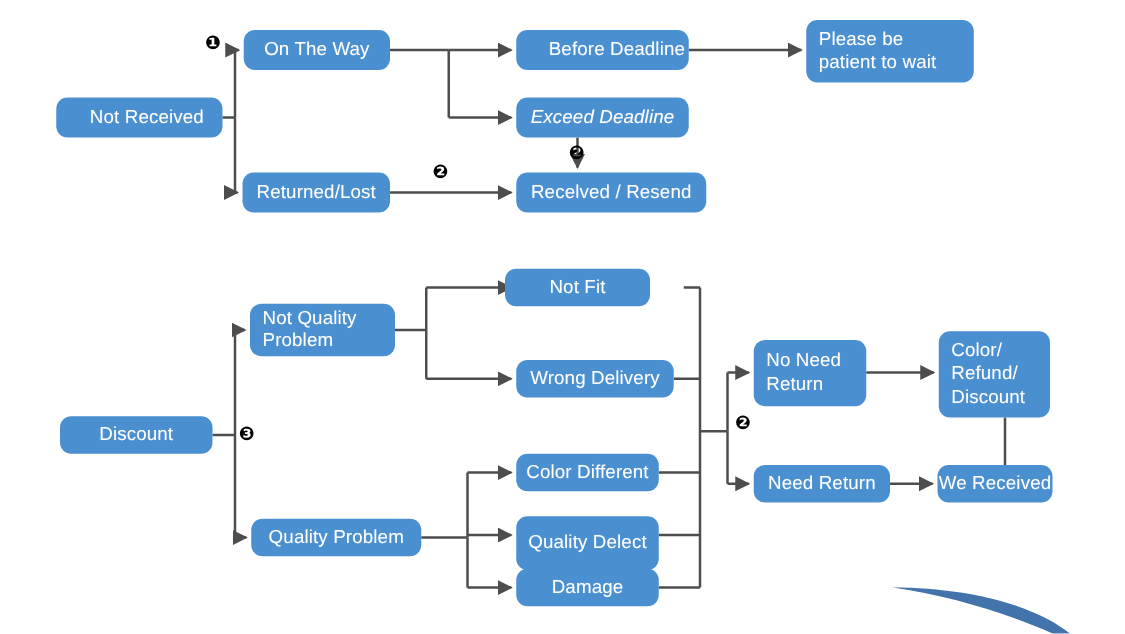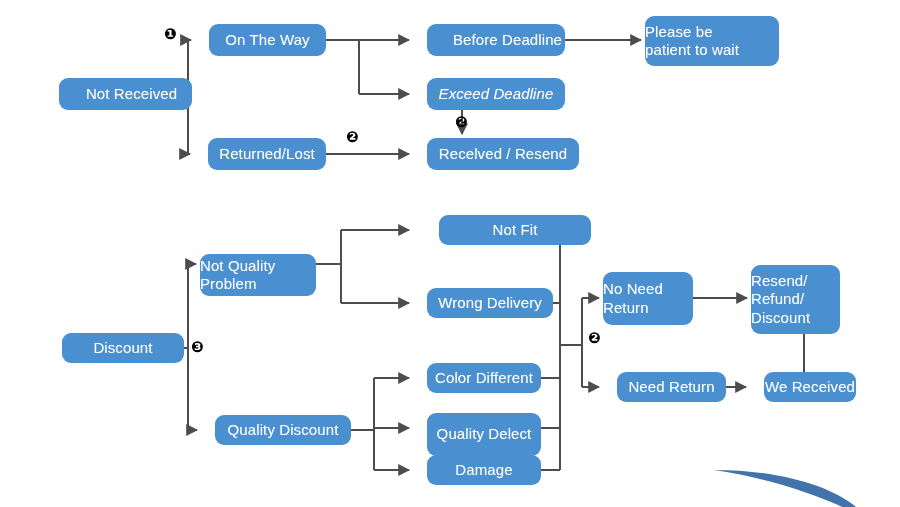--- a/index.html
+++ b/index.html
@@ -31,22 +31,22 @@
     color: #ffffff;
     border-radius: 9px;
     display: flex;
     align-items: center;
     font-size: 15px;
     line-height: 1.22;
     letter-spacing: 0.1px;
     white-space: pre-line;
     text-shadow: 0 0 1px rgba(255,255,255,0.25);
   }
-  .node.c  { justify-content: center; text-align: left; margin-left: 14px; }
-  .node.l  { justify-content: flex-start; text-align: left; }
+  .node.c  { justify-content: center; text-align: left; }
+  .node.l  { justify-content: flex-start; text-align: left; padding-left: 10px; }
   .marker {
     position: absolute;
     color: #000000;
     font-size: 15px;
     line-height: 1;
     font-family: "DejaVu Sans", sans-serif;
     font-weight: bold;
   }
   .swoosh {
     position: absolute;
@@ -129,32 +129,32 @@
 
   <div class="node c" style="left:45px;top:78px;width:133px;height:32px;padding-left:12px;">Not   Received</div>
   <div class="node c" style="left:195px;top:24px;width:117px;height:32px;">On The Way</div>
   <div class="node c" style="left:194px;top:138px;width:118px;height:32px;">Returned/Lost</div>
   <div class="node c" style="left:413px;top:24px;width:138px;height:32px;padding-left:23px;">Before Deadline</div>
   <div class="node c" style="left:413px;top:78px;width:138px;height:32px;font-style:italic;">Exceed Deadline</div>
   <div class="node c" style="left:413px;top:138px;width:152px;height:32px;">Recelved / Resend</div>
   <div class="node l" style="left:645px;top:16px;width:134px;height:50px;">Please be
 patient to wait</div>
   <div class="node c" style="left:48px;top:333px;width:122px;height:30px;">Discount</div>
-  <div class="node l" style="left:200px;top:254px;width:116px;height:42px;">Not   Quality
+  <div class="node l" style="left:200px;top:243px;width:116px;height:42px;">Not   Quality
 Problem</div>
-  <div class="node c" style="left:201px;top:415px;width:136px;height:30px;">Quality Discount</div>
-  <div class="node c" style="left:425px;top:215px;width:152px;height:30px;">Not Fit</div>
+  <div class="node c" style="left:201px;top:415px;width:136px;height:30px;">Quality Problem</div>
+  <div class="node c" style="left:404px;top:215px;width:116px;height:30px;">Not Fit</div>
   <div class="node c" style="left:413px;top:288px;width:126px;height:30px;">Wrong Delivery</div>
   <div class="node c" style="left:413px;top:363px;width:114px;height:30px;">Color Different</div>
   <div class="node c" style="left:413px;top:413px;width:114px;height:43px;">Quality Delect</div>
   <div class="node c" style="left:413px;top:455px;width:114px;height:30px;">Damage</div>
   <div class="node c" style="left:603px;top:372px;width:109px;height:30px;">Need Return</div>
   <div class="node l" style="left:603px;top:272px;width:90px;height:53px;">No Need
 Return</div>
-  <div class="node l" style="left:751px;top:265px;width:89px;height:69px;">Resend/
+  <div class="node l" style="left:751px;top:265px;width:89px;height:69px;">Color/
 Refund/
 Discount</div>
   <div class="node c" style="left:750px;top:372px;width:92px;height:30px;">We Received</div>
 
   <div class="marker" style="left:164px;top:27px;">❶</div>
   <div class="marker" style="left:346px;top:130px;">❷</div>
   <div class="marker" style="left:455px;top:115px;">❷</div>
   <div class="marker" style="left:191px;top:340px;">❸</div>
   <div class="marker" style="left:588px;top:331px;">❷</div>
 

